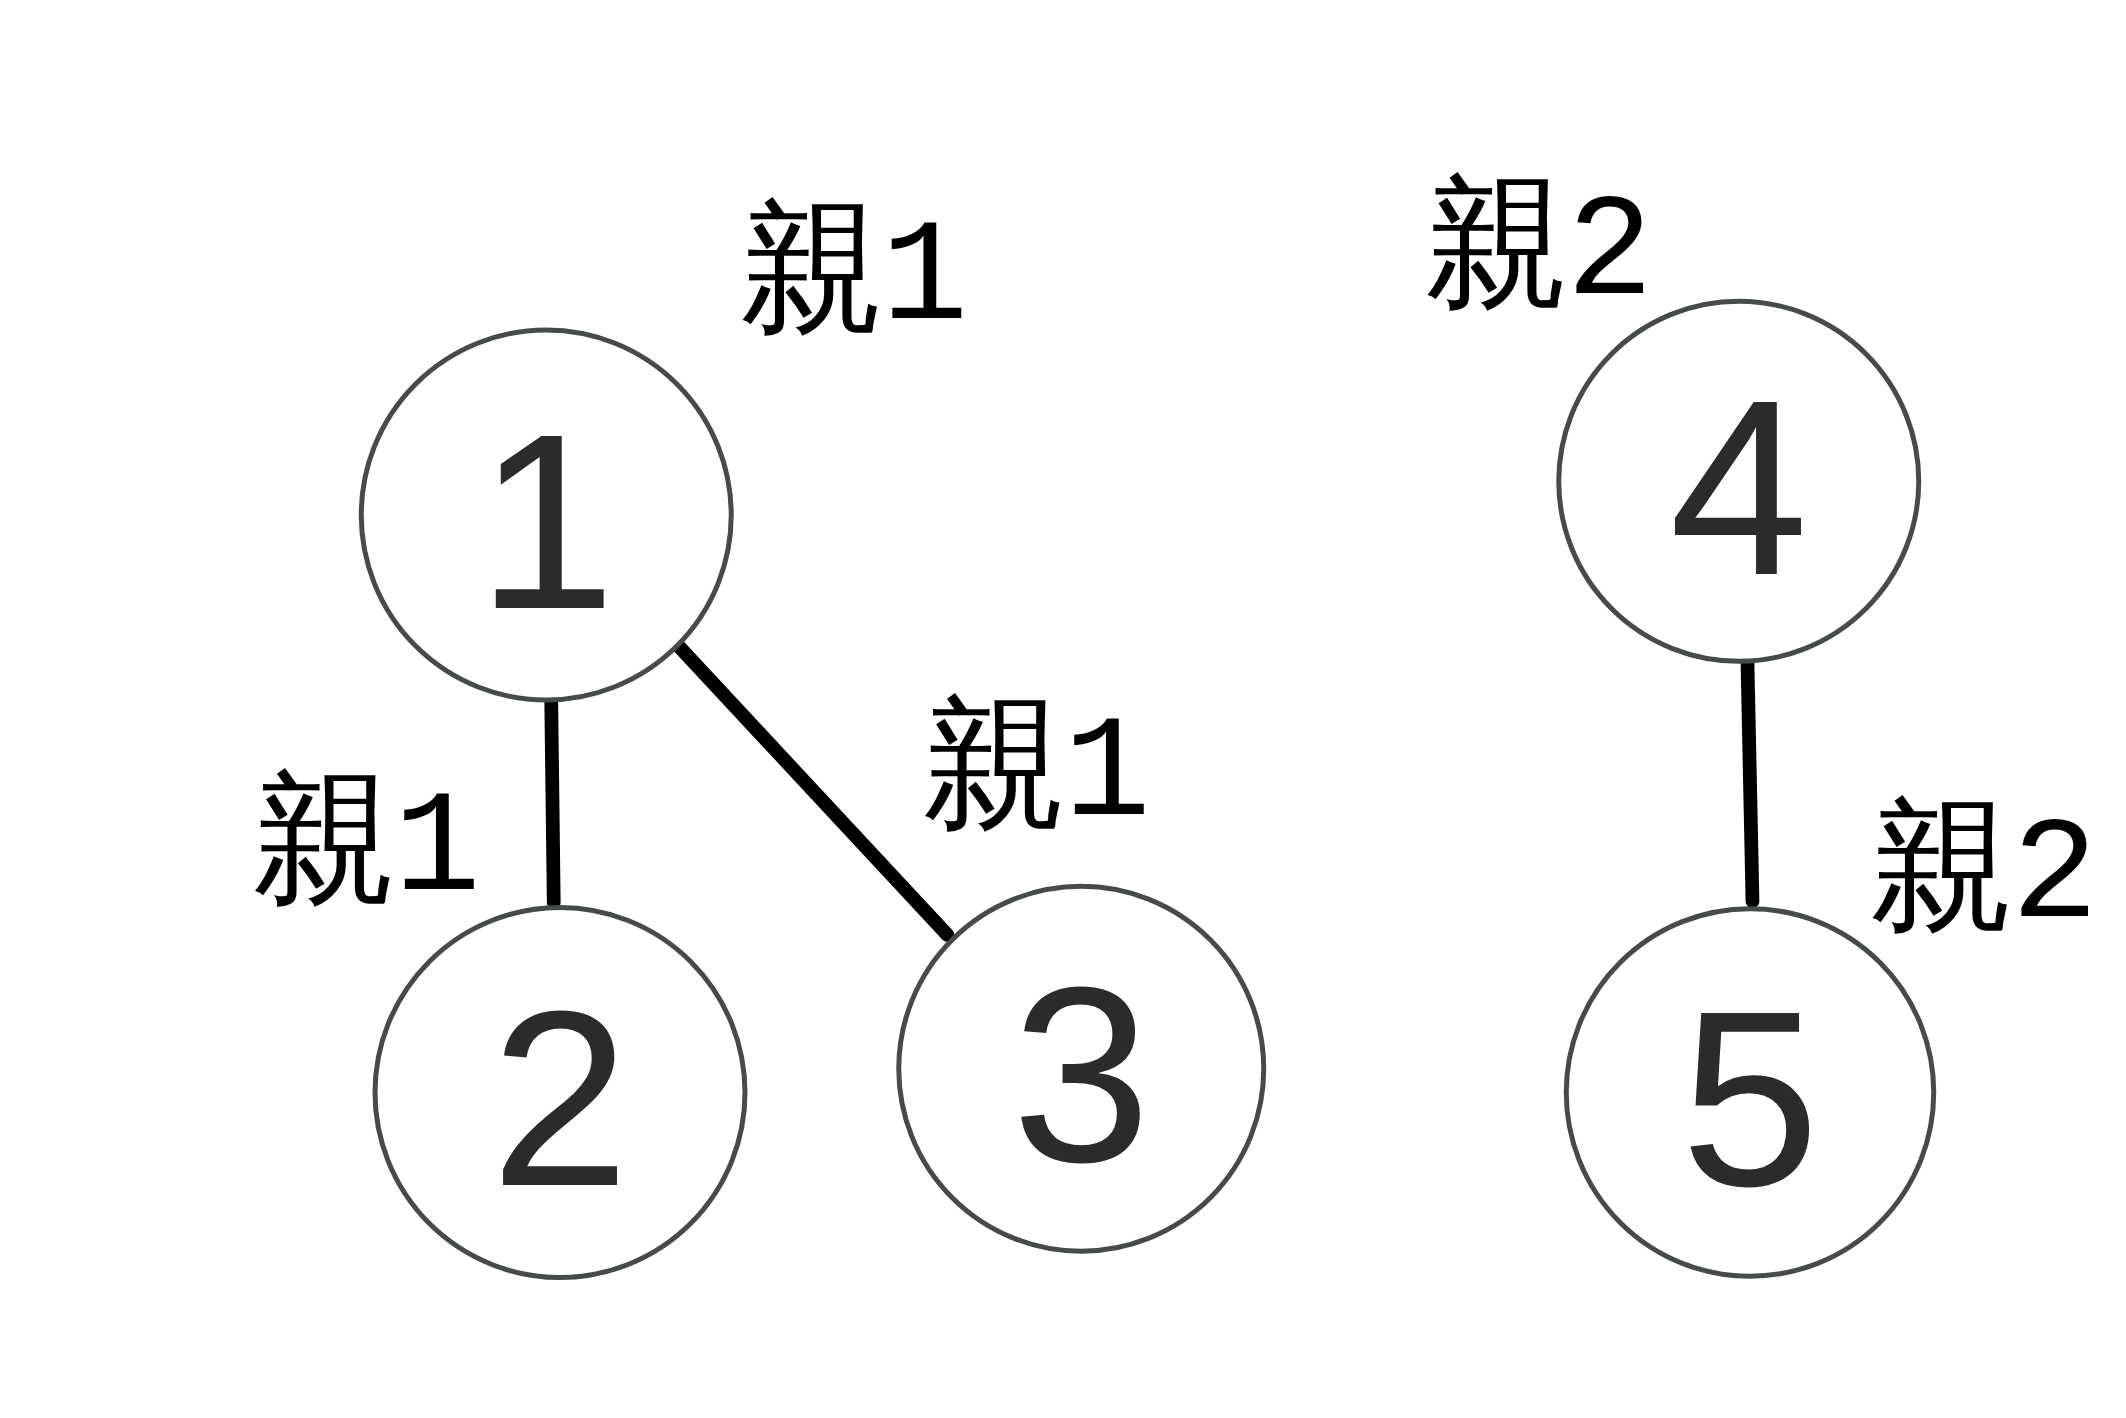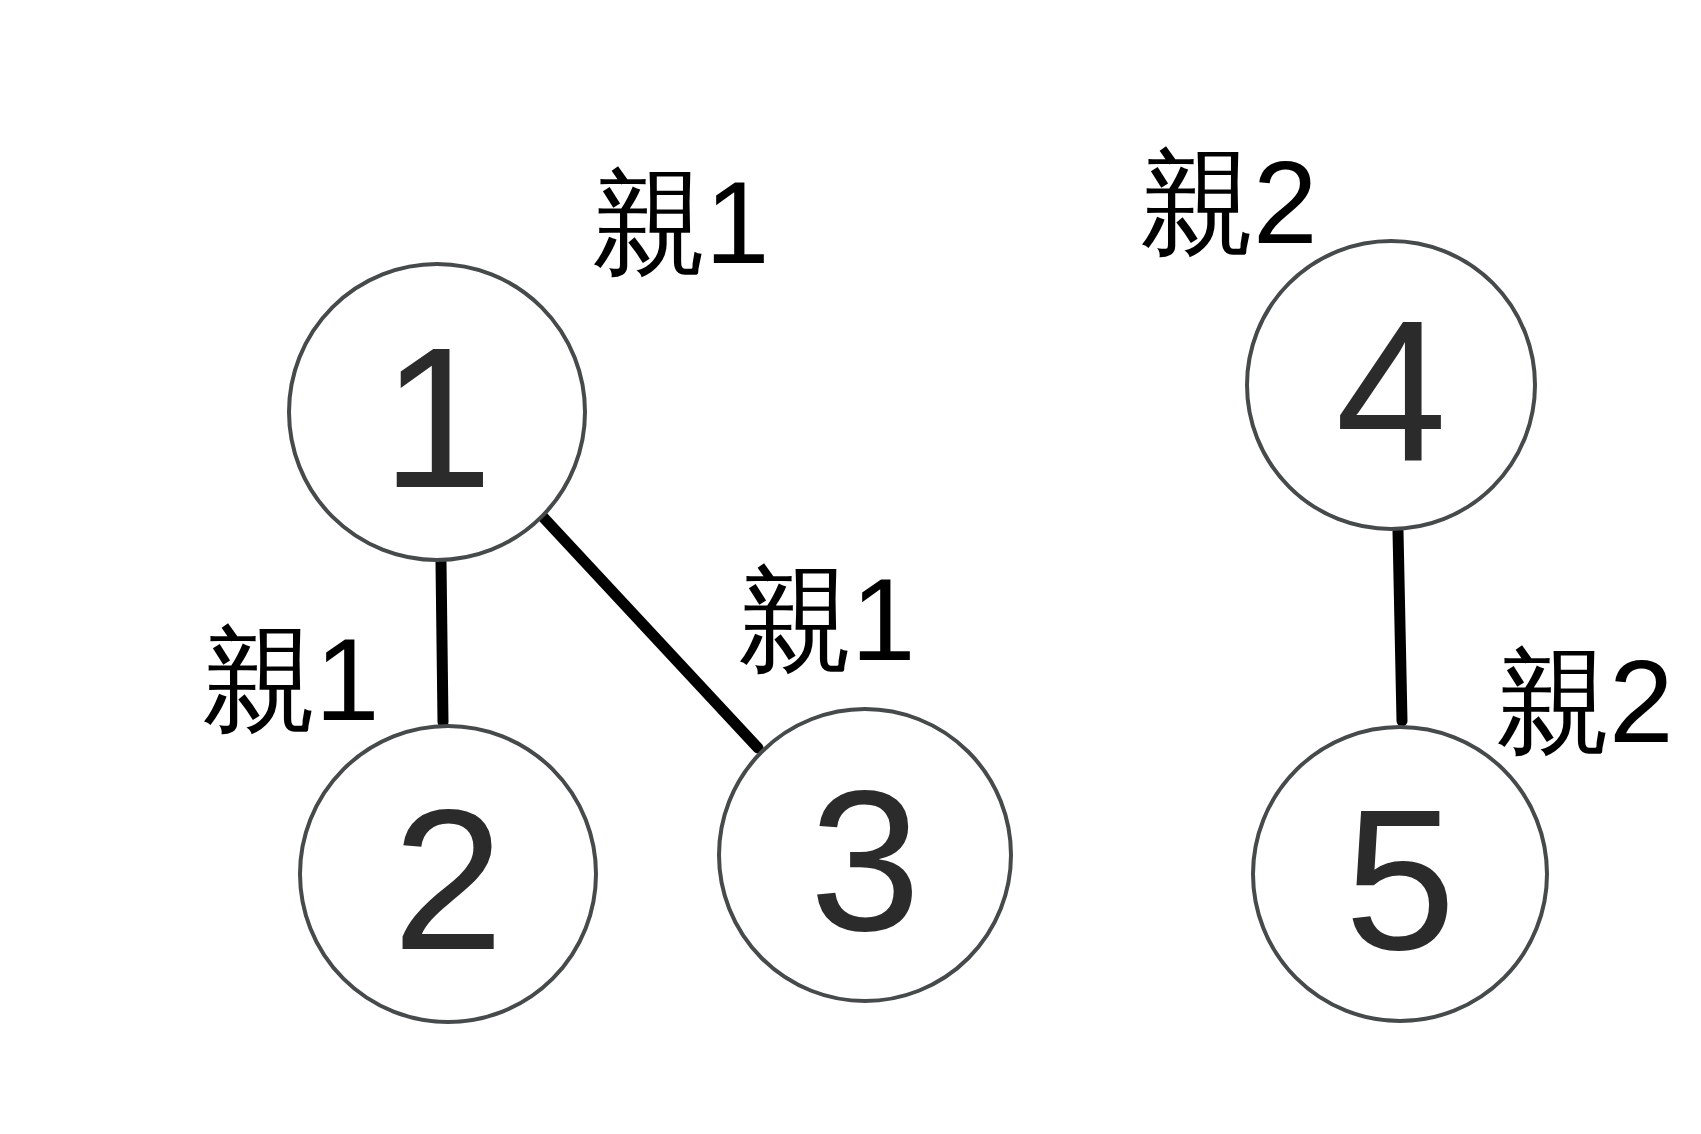--- a/index.html
+++ b/index.html
@@ -34,20 +34,21 @@
   .node-number {
     line-height: 1;
     font-weight: 400;
     transform: translateY(6px);
   }
   .group-label {
     position: absolute;
     line-height: 1;
     white-space: nowrap;
     letter-spacing: -3px;
+    font-family: Liberation Mono, monospace;
   }
 </style>
 </head>
 <body>
 
 <div class="canvas">
   <svg class="edge-layer" xmlns="http://www.w3.org/2000/svg" viewBox="0 0 1701 1134">
       <line x1="441" y1="562" x2="443" y2="722" stroke="#000000" stroke-width="11" stroke-linecap="round"></line>
       <line x1="543" y1="517" x2="758" y2="748" stroke="#000000" stroke-width="11" stroke-linecap="round"></line>
       <line x1="1398" y1="531" x2="1402" y2="721" stroke="#000000" stroke-width="11" stroke-linecap="round"></line>

